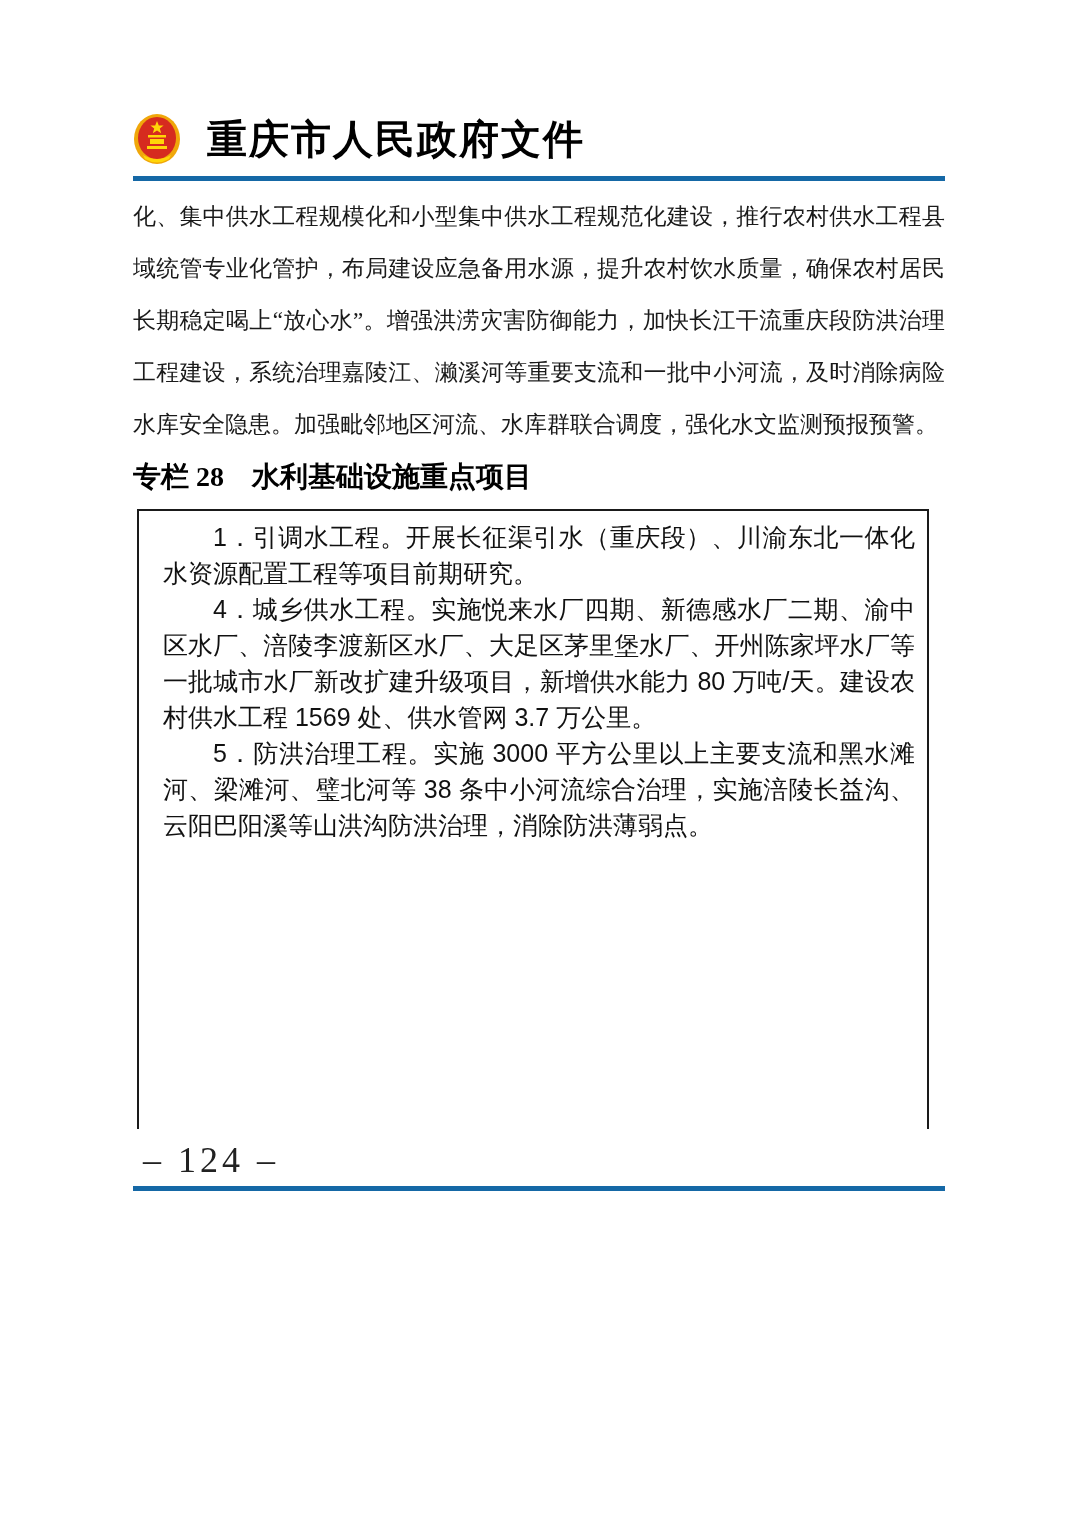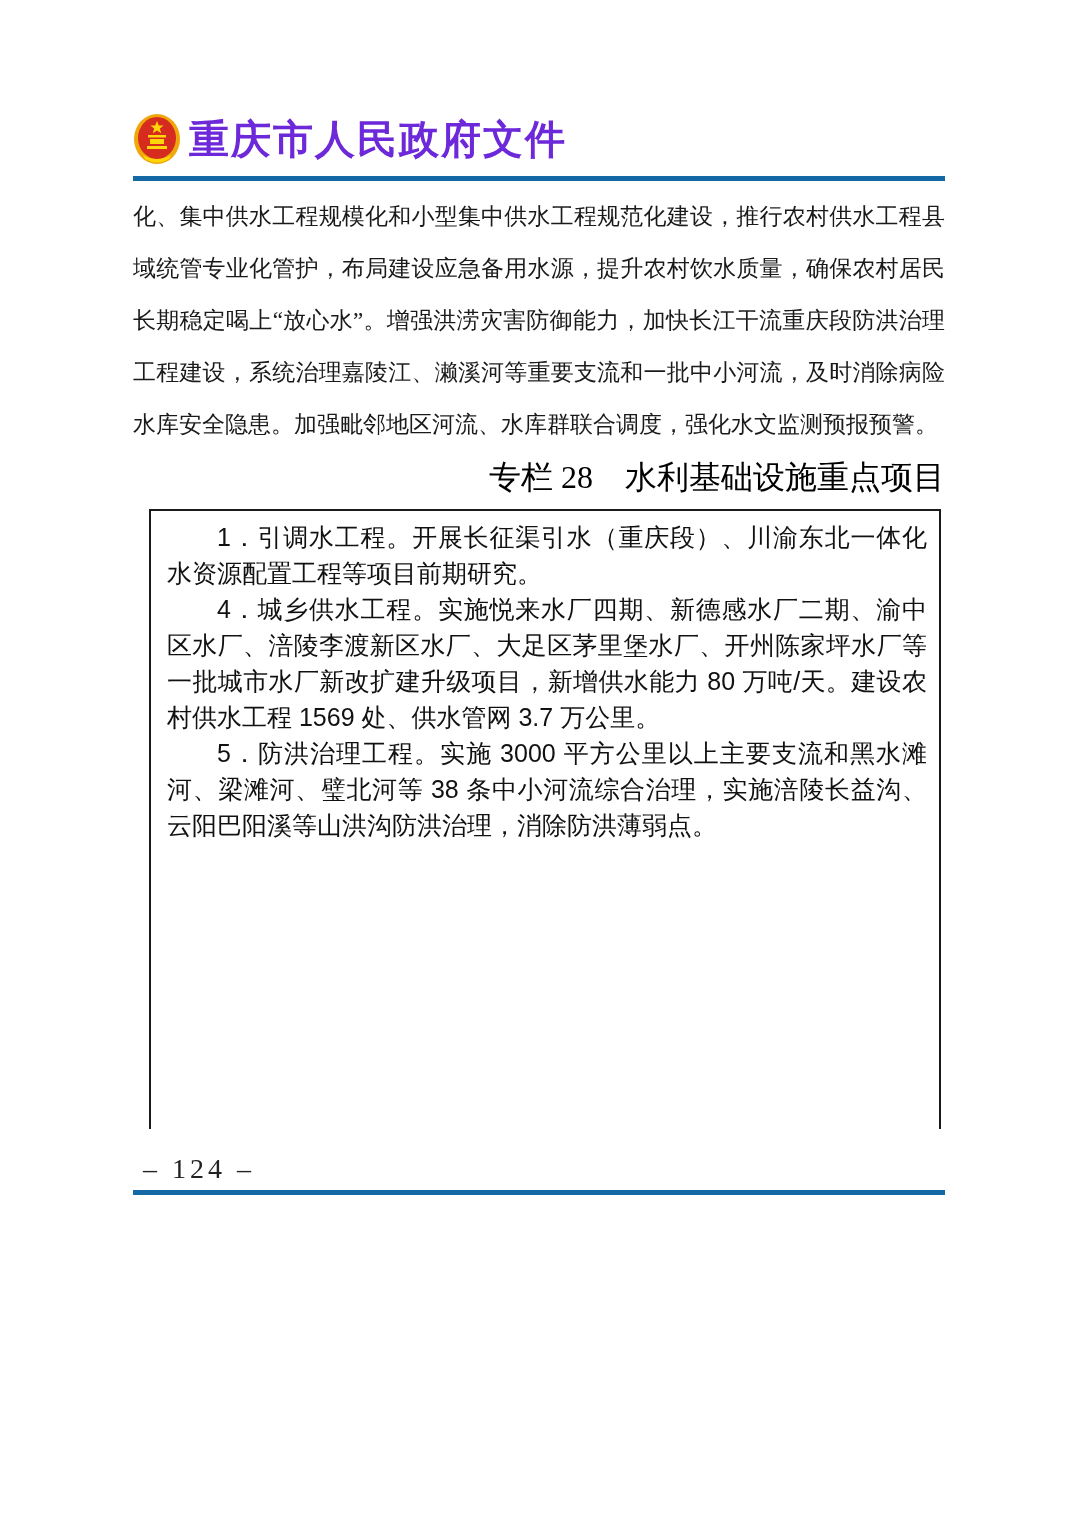--- a/index.html
+++ b/index.html
@@ -24,25 +24,25 @@
   }
   
   .doc-header {
     margin-top: 110px;
     height: 58px;
     display: flex;
     align-items: center;
     gap: 8px;
   }
   .doc-header h1 {
-    margin: 0;
+    margin: 18px;
     font-size: 40px;
     font-weight: bold;
     letter-spacing: 2px;
-    color: #6d28d9;
+    color: #000000;
     font-family: "Liberation Serif", serif;
     white-space: nowrap;
   }
   .header-rule, .footer-rule {
     height: 5px;
     background: #1568a6;
   }
   .header-rule { margin-top: 8px; }
   
   .body-text {
@@ -50,54 +50,54 @@
     font-size: 23px;
     line-height: 52px;
     text-align: justify;
     text-justify: inter-ideograph;
     word-break: break-all;
     color: #1a1a1a;
   }
   
   .panel-title {
     margin: 6px 0 12px 0;
-    text-align: right;
-    font-size: 32px;
+    text-align: left;
+    font-size: 28px;
     line-height: 40px;
-    font-weight: normal;
+    font-weight: bold;
     color: #000;
     font-family: "Liberation Serif", serif;
   }
   .panel {
     box-sizing: border-box;
     width: 792px;
-    margin-left: 16px;
+    margin-left: 4px;
     height: 620px;
     border: 2px solid #1a1a1a;
     border-bottom: none;
-    padding: 8px 12px 0 16px;
+    padding: 8px 12px 0 24px;
     overflow: hidden;
     background: #ffffff;
   }
   .panel-item {
     margin: 0;
     font-family: "Liberation Sans", sans-serif;
     font-size: 25px;
     line-height: 36px;
     text-indent: 2em;
     text-align: justify;
     text-justify: inter-ideograph;
     word-break: break-all;
     color: #111;
   }
   
   .page-number {
-    margin-top: 24px;
+    margin-top: 10px;
     margin-left: 10px;
-    font-size: 28px;
+    font-size: 36px;
     letter-spacing: 4px;
     color: #222;
   }
   .footer-rule { margin-top: 5px; }
   .publisher {
     margin-top: 20px;
     text-align: right;
     font-size: 33px;
     font-weight: bold;
     letter-spacing: 2px;

